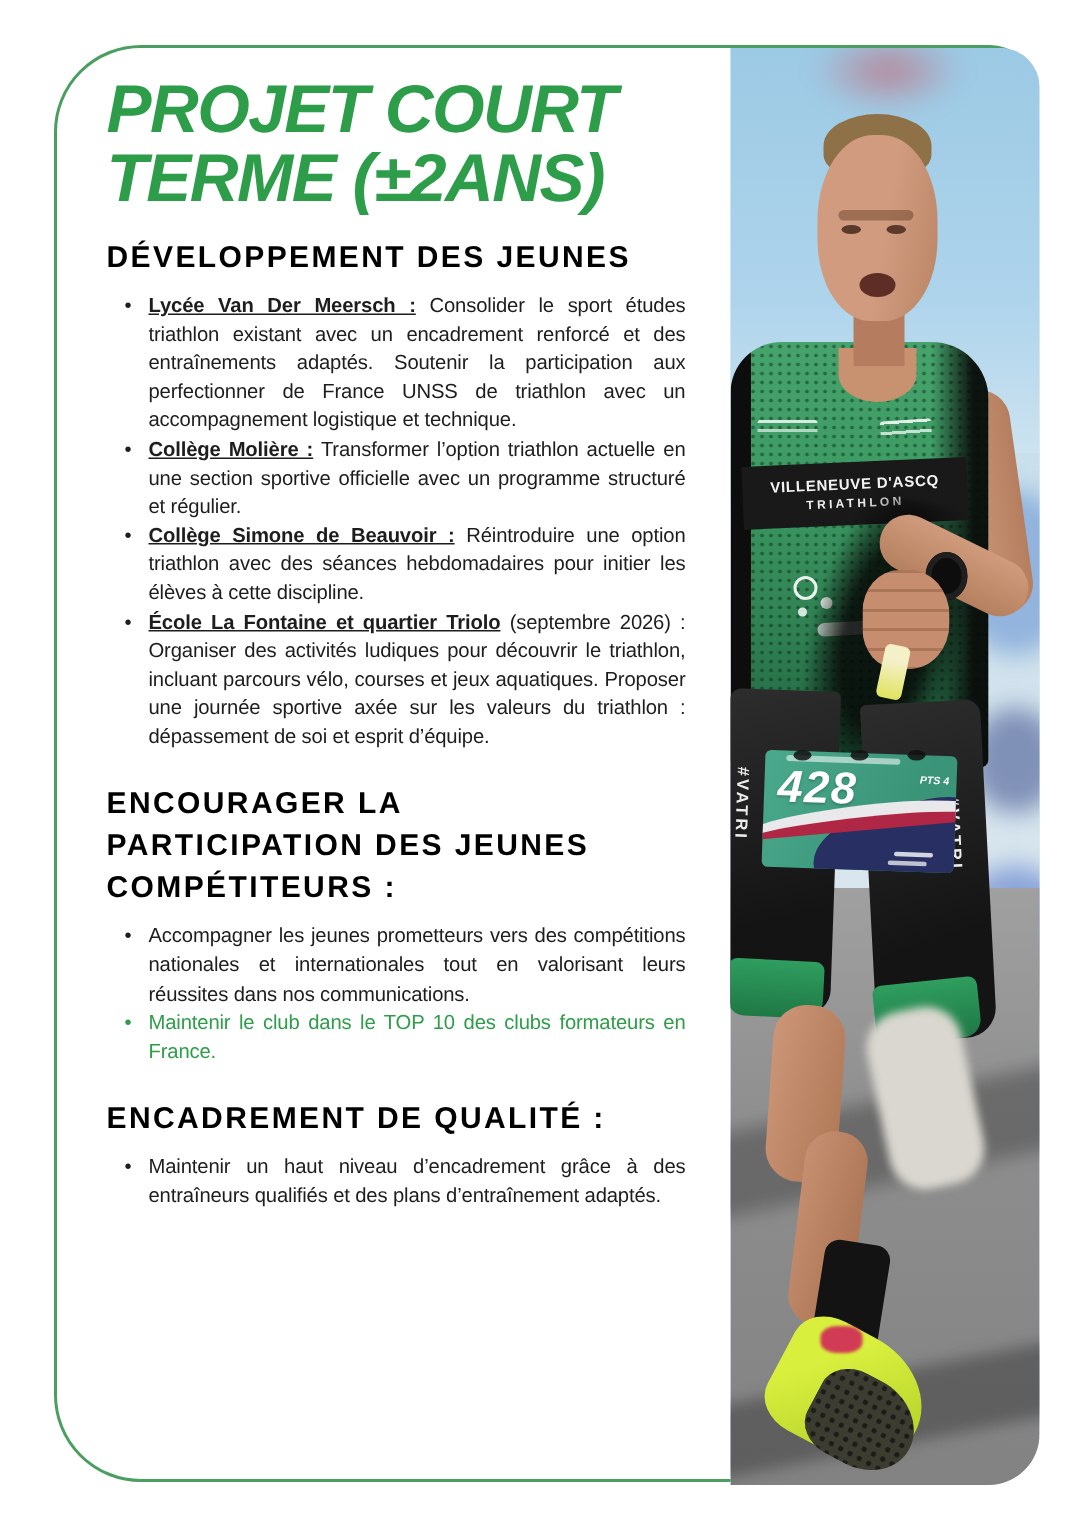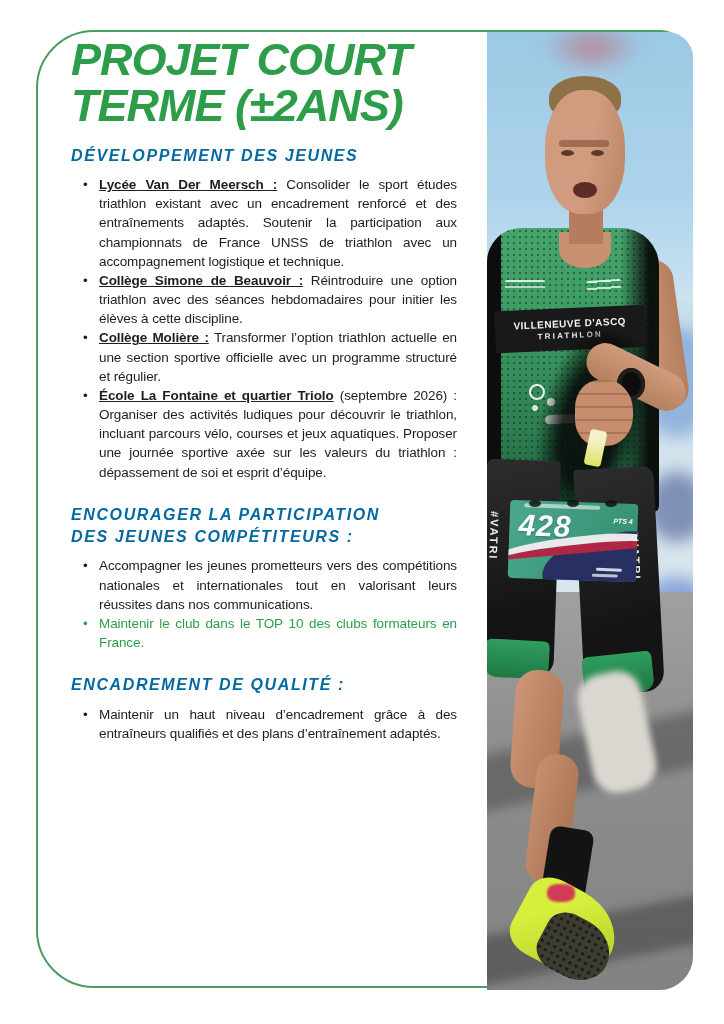--- a/index.html
+++ b/index.html
@@ -8,25 +8,25 @@
     position:relative; width:724px; height:1024px; background:#ffffff;
     font-family:"Liberation Sans", sans-serif; overflow:hidden; margin:0 auto;
   }
   
   .frame {
     position:absolute; left:36px; top:30px; width:652px; height:958px;
     border:2px solid #4a9e5f; border-radius:58px 28px 30px 58px;
   }
 
   
-  .content { position:absolute; left:71px; top:37px; width:386px; color:#1d1d1d; }
+  .content { position:absolute; left:71px; top:50px; width:386px; color:#1d1d1d; }
   .title { margin:0 0 16px 0; color:#2e9d4a; font-weight:bold; font-style:italic;
            font-size:45px; line-height:1.02; letter-spacing:-1px; }
   .title span { display:block; }
-  .sec-heading { color:#0369a1; font-weight:bold; font-style:italic; font-size:16px;
+  .sec-heading { color:#000000; font-weight:bold; font-size:20px;
                  letter-spacing:1.6px; line-height:1.4; margin:22px 0 8px 0; max-width:352px; }
   .sec-heading.first { margin-top:0; }
   .intro { font-size:13.5px; line-height:1.42; margin:0 0 3px 0; white-space:nowrap; }
   .bullets { margin:0 0 2px 0; padding:0; list-style:none; }
   .bullets li { position:relative; padding-left:28px; font-size:13.5px; line-height:1.42;
                 text-align:justify; letter-spacing:-0.1px; }
   .bullets li::before { content:"\2022"; position:absolute; left:12px; top:0; }
   .lead { font-weight:bold; text-decoration:underline; }
   .bullets li.green, .bullets li.green::before { color:#2e9d4a; font-weight:normal; }
 
@@ -154,23 +154,23 @@
   <div class="frame"></div>
 
   <div class="content">
     <h1 class="title">
       <span>PROJET COURT</span>
       <span>TERME (±2ANS)</span>
     </h1>
 
     <h2 class="sec-heading first">DÉVELOPPEMENT DES JEUNES</h2>
     <ul class="bullets">
-      <li><span class="lead">Lycée Van Der Meersch :</span> <span>Consolider le sport études triathlon existant avec un encadrement renforcé et des entraînements adaptés. Soutenir la participation aux championnats de France UNSS de triathlon avec un accompagnement logistique et technique.</span></li>
+      <li><span class="lead">Lycée Van Der Meersch :</span> <span>Consolider le sport études triathlon existant avec un encadrement renforcé et des entraînements adaptés. Soutenir la participation aux perfectionner de France UNSS de triathlon avec un accompagnement logistique et technique.</span></li>
+      <li><span class="lead">Collège Molière :</span> <span>Transformer l’option triathlon actuelle en une section sportive officielle avec un programme structuré et régulier.</span></li>
       <li><span class="lead">Collège Simone de Beauvoir :</span> <span>Réintroduire une option triathlon avec des séances hebdomadaires pour initier les élèves à cette discipline.</span></li>
-      <li><span class="lead">Collège Molière :</span> <span>Transformer l’option triathlon actuelle en une section sportive officielle avec un programme structuré et régulier.</span></li>
       <li><span class="lead">École La Fontaine et quartier Triolo</span> <span>(septembre 2026) : Organiser des activités ludiques pour découvrir le triathlon, incluant parcours vélo, courses et jeux aquatiques. Proposer une journée sportive axée sur les valeurs du triathlon : dépassement de soi et esprit d’équipe.</span></li>
     </ul>
 
     <h2 class="sec-heading">ENCOURAGER LA PARTICIPATION DES JEUNES COMPÉTITEURS :</h2>
     <ul class="bullets">
       <li><span>Accompagner les jeunes prometteurs vers des compétitions nationales et internationales tout en valorisant leurs réussites dans nos communications.</span></li>
       <li class="green"><span>Maintenir le club dans le TOP 10 des clubs formateurs en France.</span></li>
     </ul>
 
     <h2 class="sec-heading">ENCADREMENT DE QUALITÉ :</h2>

